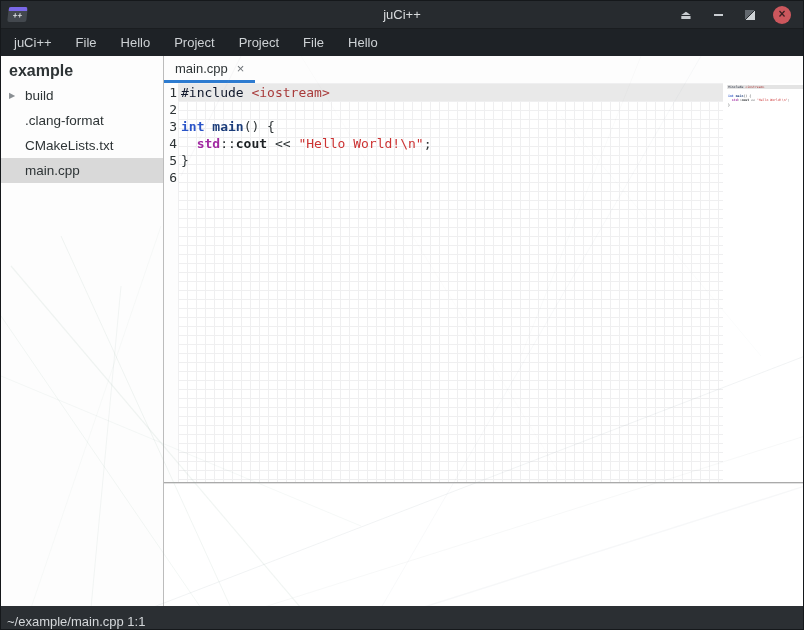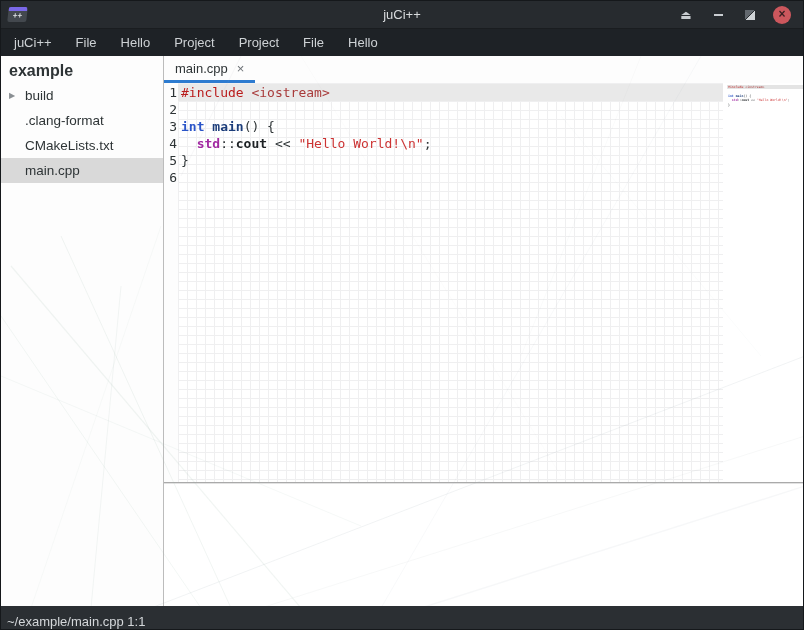--- a/index.html
+++ b/index.html
@@ -109,21 +109,21 @@
       linear-gradient(to right, #efeff0 1px, transparent 1px),
       linear-gradient(to bottom, #efeff0 1px, transparent 1px);
     background-size:9px 9px;
     background-color:#ffffff;
     white-space:pre; cursor:text;
   }
   .code-line { height:17px; padding-left:3px; }
   .code-line.current { background:#e9e9e9; }
 
   
-  .tk-pre { color:#b91c1c; }
+  .tk-pre { color:#0f172a; }
   .tk-inc { color:#a83a3a; }
   .tk-kw  { color:#2b55c8; font-weight:bold; }
   .tk-fn  { color:#1c3d7a; font-weight:bold; }
   .tk-ns  { color:#a22aa2; font-weight:bold; }
   .tk-id  { color:#1d2124; font-weight:600; }
   .tk-pun { color:#2e3436; }
   .tk-str { color:#cc3333; }
   .tk-pl  { color:#2e3436; }
 
   .minimap {

